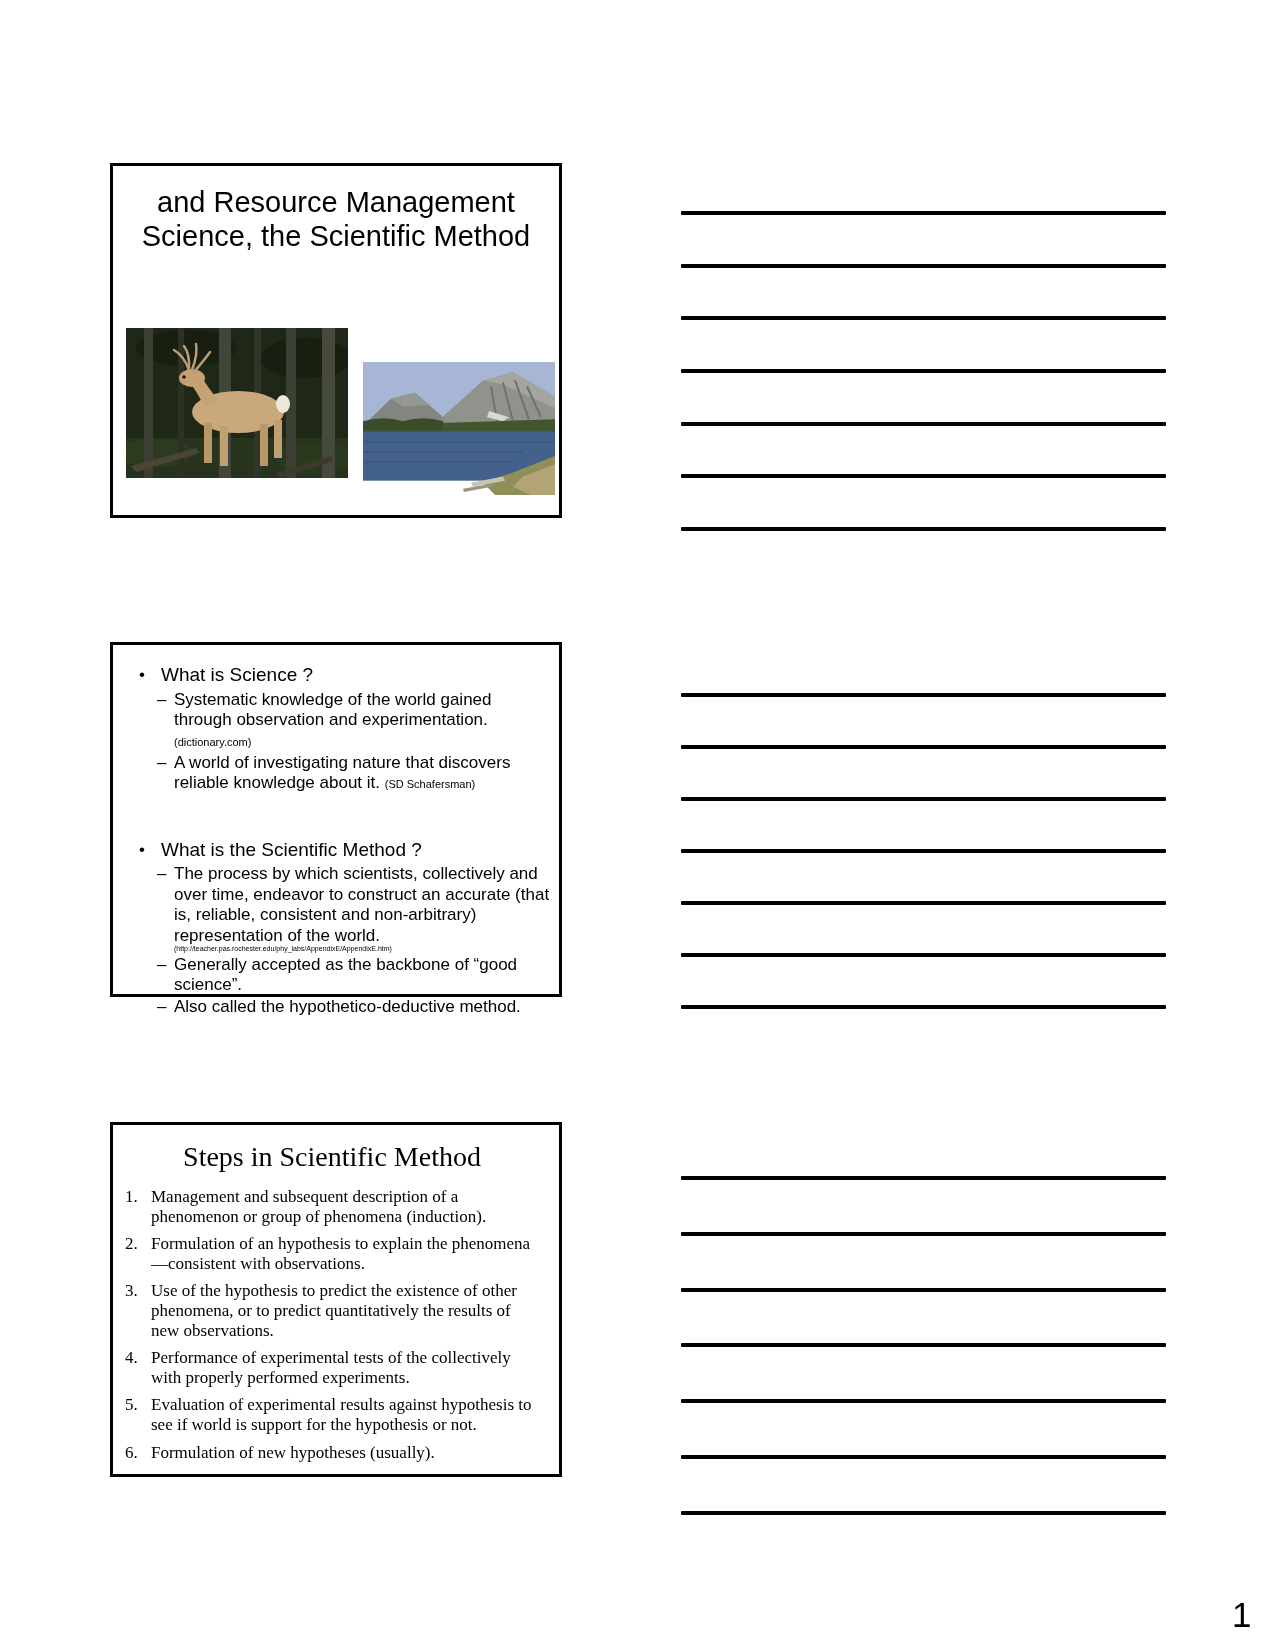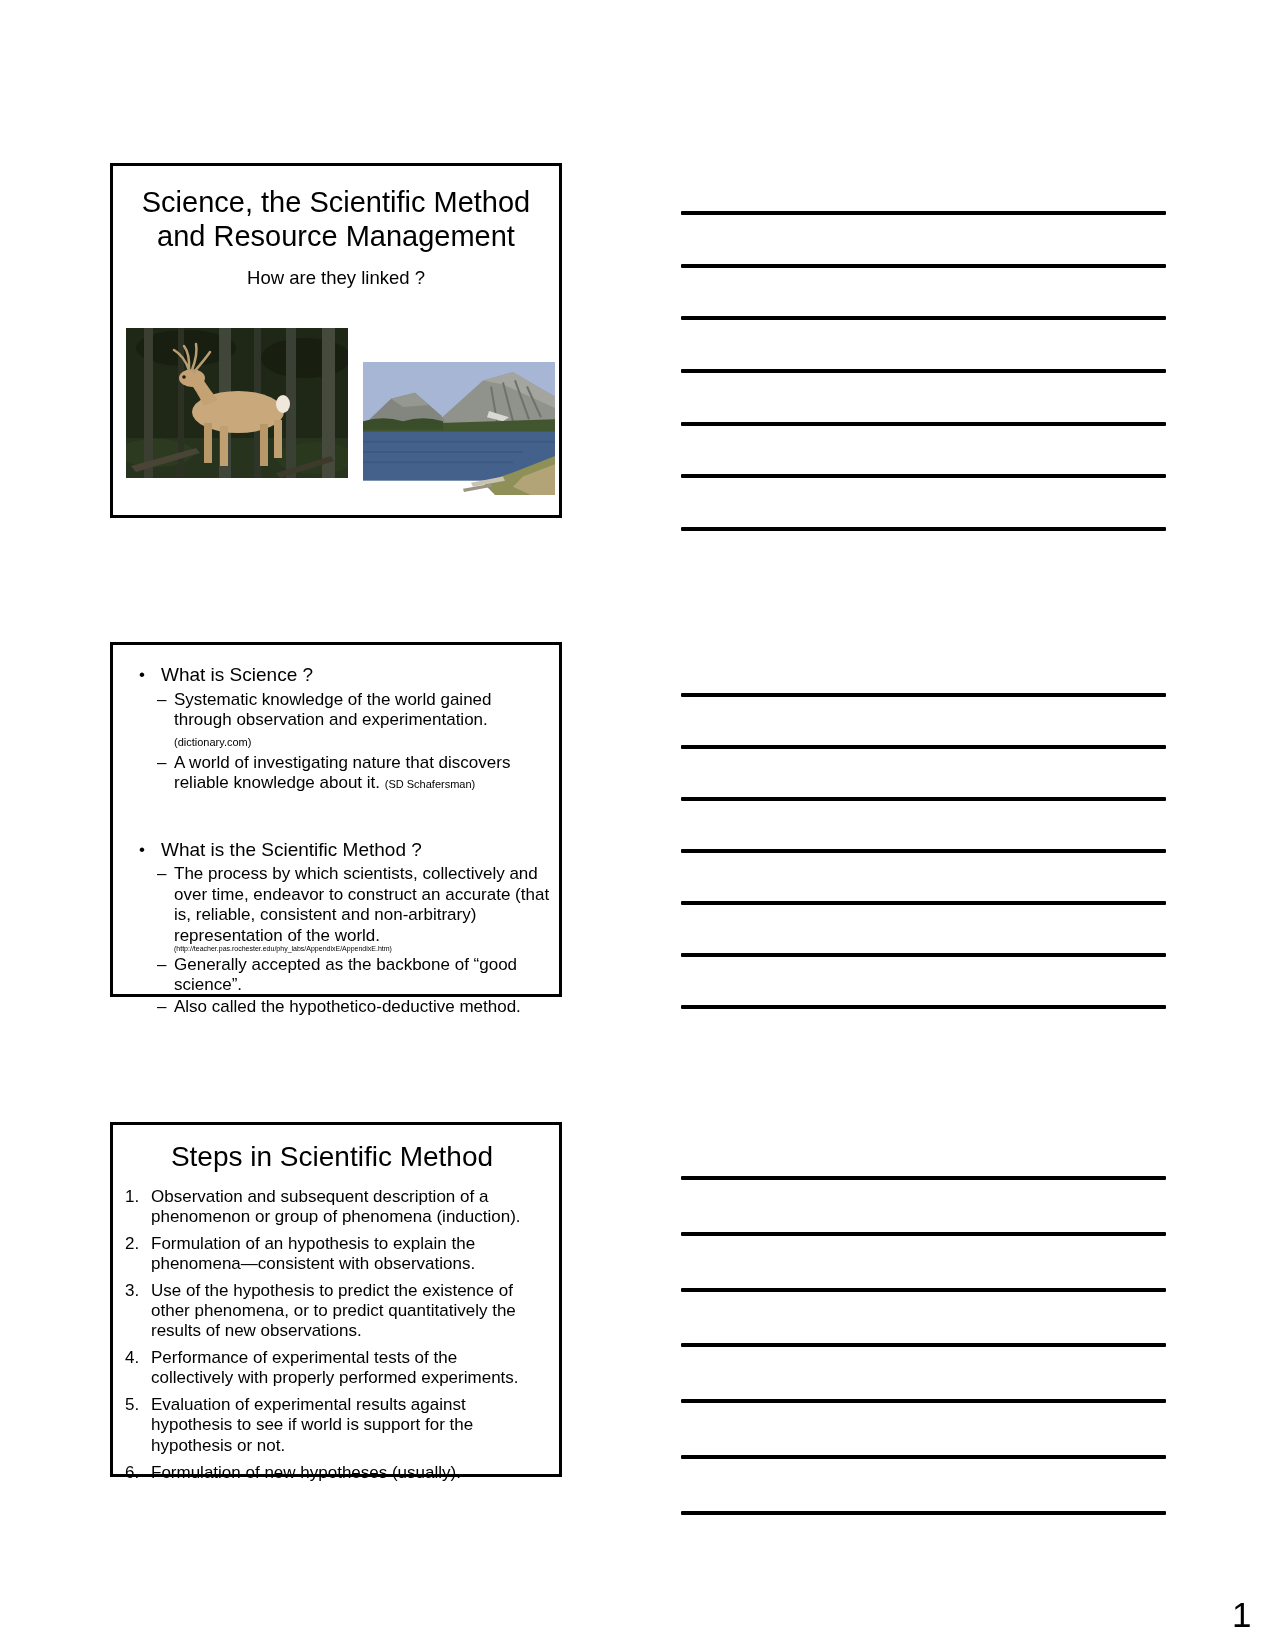--- a/index.html
+++ b/index.html
@@ -32,21 +32,21 @@
   .bullet-row{display:flex;font-size:19px;line-height:1.25;margin-bottom:3px;}
   .bullet-glyph{width:22px;flex:none;font-size:17px;padding-top:1px;}
   .sub-row{display:flex;margin-left:18px;margin-bottom:2px;}
   .dash-glyph{width:17px;flex:none;font-size:17px;line-height:1.2;}
   .sub-text{font-size:17px;line-height:1.2;width:377px;}
   .cite{font-size:11px;letter-spacing:0;white-space:nowrap;}
   .cite-block{font-size:7px;margin:-1px 0 2px 35px;line-height:1.1;}
   .section-gap{height:42px;}
 
   
-  .s3-content{padding:12px 20px 0 12px;}
+  .s3-content{padding:12px 20px 0 12px;font-family:Liberation Serif, serif;}
   .s3-title{text-align:center;font-size:28px;margin:4px 0 14px 0;}
   .num-row{display:flex;margin-bottom:7px;}
   .num-glyph{width:26px;flex:none;font-size:17px;line-height:1.18;}
   .num-text{font-size:17px;line-height:1.18;width:400px;}
 
   
   .note-lines{
     position:absolute;left:681px;width:485px;
     display:flex;flex-direction:column;justify-content:space-between;
   }
@@ -58,24 +58,23 @@
   
   .page-number{
     position:absolute;left:1232px;top:1595px;font-size:35px;color:#000;
   }
 </style>
 </head>
 <body>
 
 <div class="slide" id="slide1">
   <div class="s1-title">
+    <div>and Resource Management</div>
     <div>Science, the Scientific Method</div>
-    <div>and Resource Management</div>
-  </div>
-  <div class="s1-subtitle">How are they linked ?</div>
+  </div>
 
   <div class="photo" id="deer-photo">
     <svg viewBox="0 0 222 150" preserveAspectRatio="none">
       <rect x="0" y="0" width="222" height="150" fill="#1f2817"></rect>
       <rect x="0" y="110" width="222" height="40" fill="#27331d"></rect>
       <ellipse cx="30" cy="125" rx="38" ry="14" fill="#2e3c21" opacity="0.9"></ellipse>
       <ellipse cx="190" cy="130" rx="40" ry="16" fill="#2b381f" opacity="0.9"></ellipse>
       <ellipse cx="60" cy="20" rx="50" ry="18" fill="#161d10" opacity="0.8"></ellipse>
       <ellipse cx="180" cy="30" rx="45" ry="20" fill="#161d10" opacity="0.8"></ellipse>
       <rect x="18" y="0" width="9" height="150" fill="#3a3f31"></rect>
@@ -163,21 +162,21 @@
       <span class="sub-text">Also called the hypothetico-deductive method.</span>
     </div>
   </div>
 </div>
 
 <div class="slide" id="slide3">
   <div class="s3-content">
     <div class="s3-title">Steps in Scientific Method</div>
     <div class="num-row">
       <span class="num-glyph">1.</span>
-      <span class="num-text">Observation and subsequent description of a phenomenon or group of phenomena (induction).</span>
+      <span class="num-text">Management and subsequent description of a phenomenon or group of phenomena (induction).</span>
     </div>
     <div class="num-row">
       <span class="num-glyph">2.</span>
       <span class="num-text">Formulation of an hypothesis to explain the phenomena—consistent with observations.</span>
     </div>
     <div class="num-row">
       <span class="num-glyph">3.</span>
       <span class="num-text">Use of the hypothesis to predict the existence of other phenomena, or to predict quantitatively the results of new observations.</span>
     </div>
     <div class="num-row">

